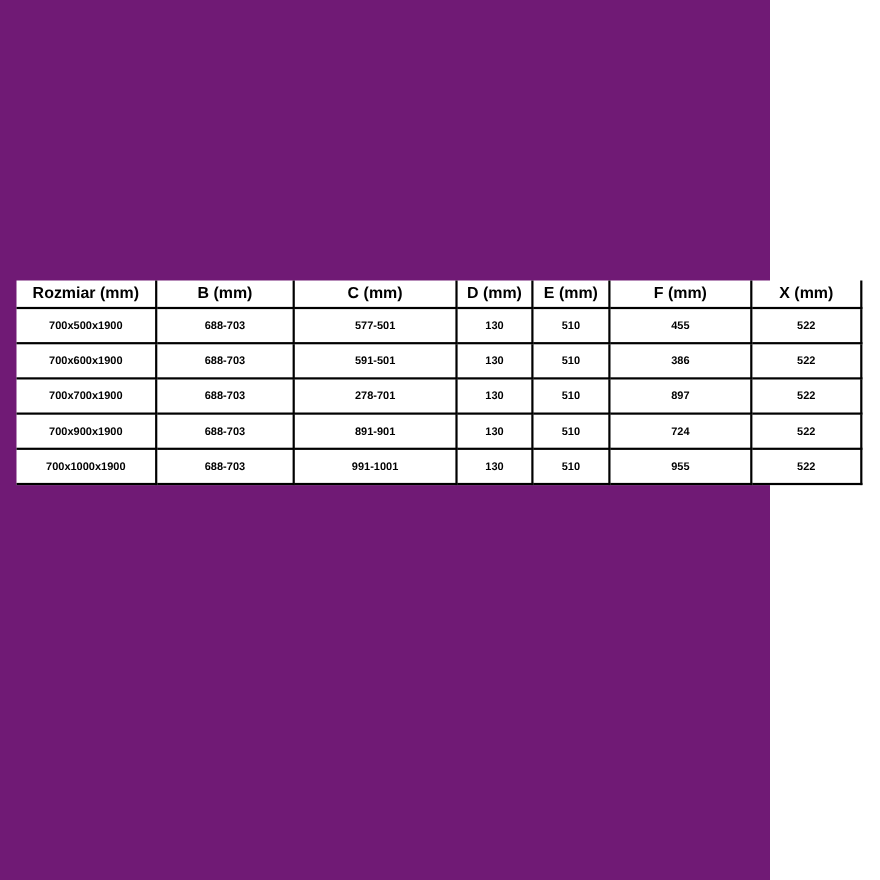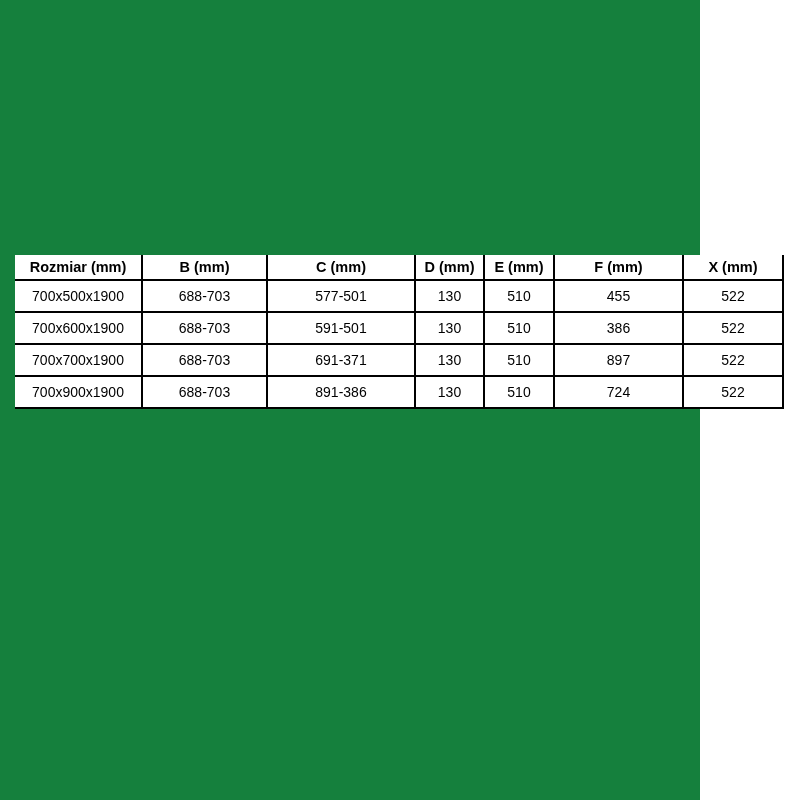--- a/index.html
+++ b/index.html
@@ -8,21 +8,21 @@
     background: #ffffff;
     width: 800px;
     height: 800px;
     overflow: hidden;
     font-family: "Liberation Sans", "DejaVu Sans", sans-serif;
   }
   .page {
     position: relative;
     width: 700px;
     height: 800px;
-    background: #15803d;
+    background: #701a75;
   }
   .table-wrap {
     position: absolute;
     left: 15px;
     top: 255px;
   }
   table.spec-table {
     border-collapse: collapse;
     table-layout: fixed;
     width: 768px;
@@ -52,22 +52,22 @@
   table.spec-table th:first-child,
   table.spec-table td:first-child { border-left: none; }
 
   table.spec-table th {
     height: 24px;
     font-size: 14.5px;
     font-weight: bold;
   }
   table.spec-table td {
     height: 30px;
-    font-size: 14px;
-    font-weight: normal;
+    font-size: 10px;
+    font-weight: bold;
   }
 </style>
 </head>
 <body>
 
 <div class="page">
   <div class="table-wrap">
     <table class="spec-table">
       <colgroup>
         <col class="c0">
@@ -104,31 +104,40 @@
             <td>688-703</td>
             <td>591-501</td>
             <td>130</td>
             <td>510</td>
             <td>386</td>
             <td>522</td>
           </tr>
           <tr>
             <td>700x700x1900</td>
             <td>688-703</td>
-            <td>691-371</td>
+            <td>278-701</td>
             <td>130</td>
             <td>510</td>
             <td>897</td>
             <td>522</td>
           </tr>
           <tr>
             <td>700x900x1900</td>
             <td>688-703</td>
-            <td>891-386</td>
+            <td>891-901</td>
             <td>130</td>
             <td>510</td>
             <td>724</td>
+            <td>522</td>
+          </tr>
+          <tr>
+            <td>700x1000x1900</td>
+            <td>688-703</td>
+            <td>991-1001</td>
+            <td>130</td>
+            <td>510</td>
+            <td>955</td>
             <td>522</td>
           </tr>
         </tbody>
     </table>
   </div>
 </div>
 
 </body></html>

